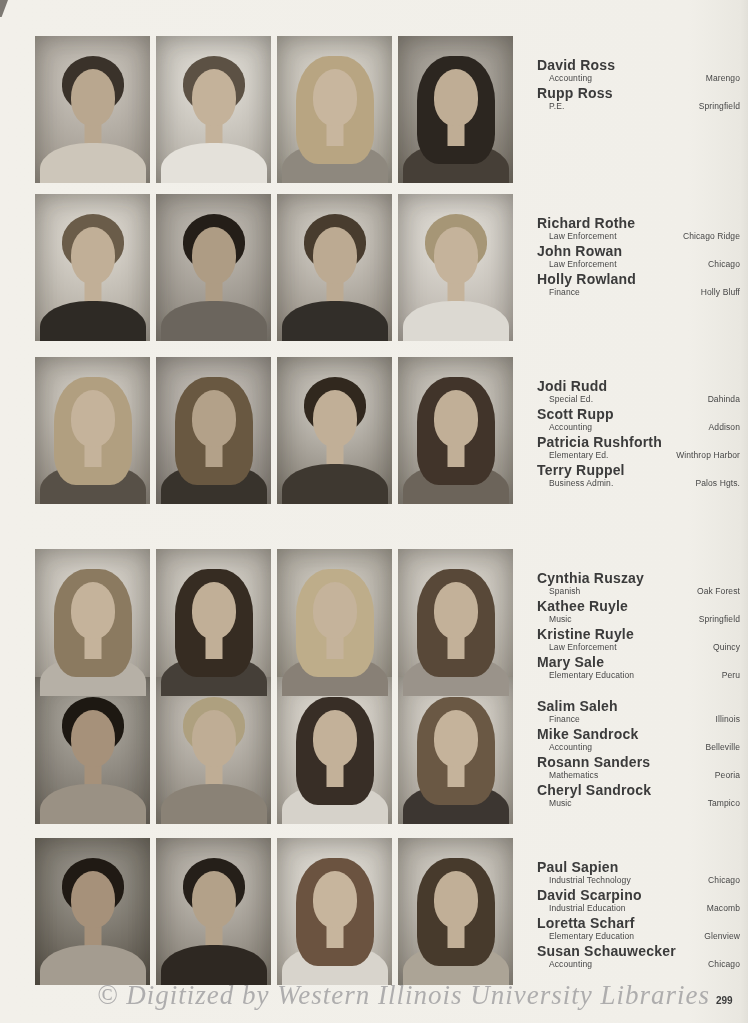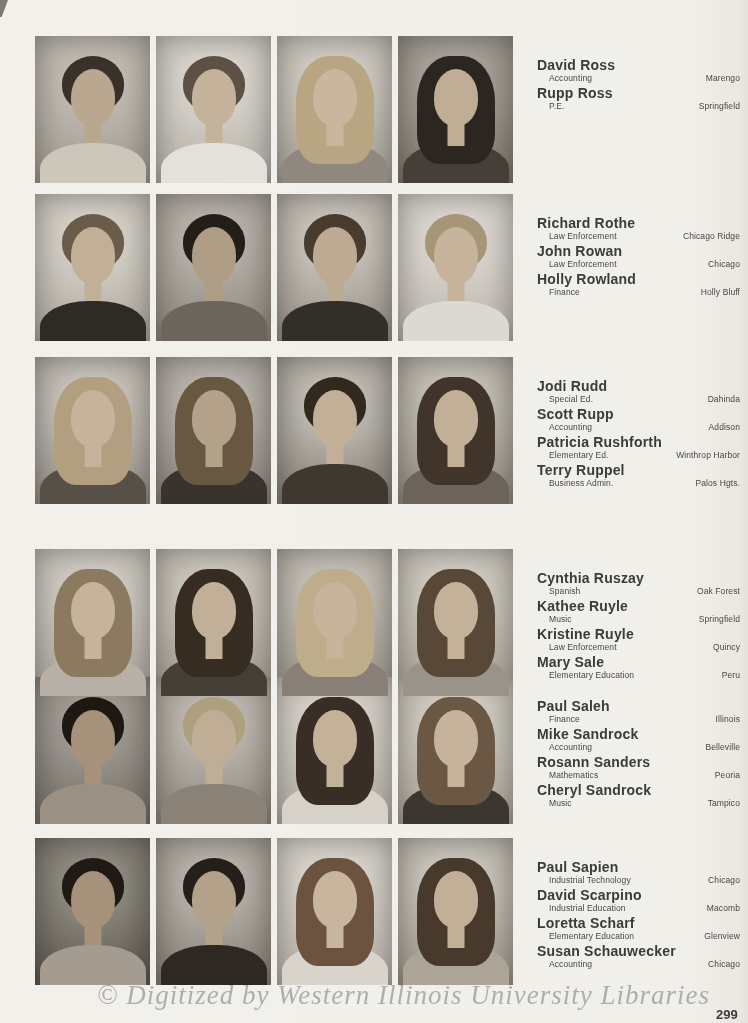--- a/index.html
+++ b/index.html
@@ -75,21 +75,21 @@
   .entry-major { margin-left:12px; }
   .entry-hometown { text-align:right; }
   .watermark {
     position:absolute; left:97px; top:980px; z-index:10;
     font-family:"Liberation Serif", serif; font-style:italic;
     font-size:27px; letter-spacing:1px; white-space:nowrap;
     color:rgba(118,118,124,.55);
   }
   .page-number {
     position:absolute; left:716px; top:995px;
-    font-size:13px; font-weight:700; color:#3c3c3c;margin-top:12px;
+    font-size:10px; font-weight:700; color:#3c3c3c;
   }
 </style>
 </head>
 <body>
 
 <div class="page">
   <div class="corner-mark"></div>
   <div id="rows-container">
   <div class="row">
     <div class="photo-strip">
@@ -355,21 +355,21 @@
 
   <div class="photo long" style="background: radial-gradient(95% 72% at 50% 30%, rgb(220, 216, 208) 0%, rgb(168, 162, 152) 100%);">
     <div class="ph-hair" style="background: rgb(106, 88, 68);"></div>
     <div class="ph-neck" style="background: rgb(197, 179, 155);"></div>
     <div class="ph-torso" style="background: rgb(60, 54, 49);"></div>
     <div class="ph-face" style="background: rgb(197, 179, 155);"></div>
   </div>
 </div>
     <div class="text-col">
   <div class="entry">
-    <div class="entry-name">Paul Saleh</div>
+    <div class="entry-name">Salim Saleh</div>
     <div class="entry-detail">
       <span class="entry-major">Finance</span>
       <span class="entry-hometown">Illinois</span>
     </div>
   </div>
 
   <div class="entry">
     <div class="entry-name">Mike Sandrock</div>
     <div class="entry-detail">
       <span class="entry-major">Accounting</span>

